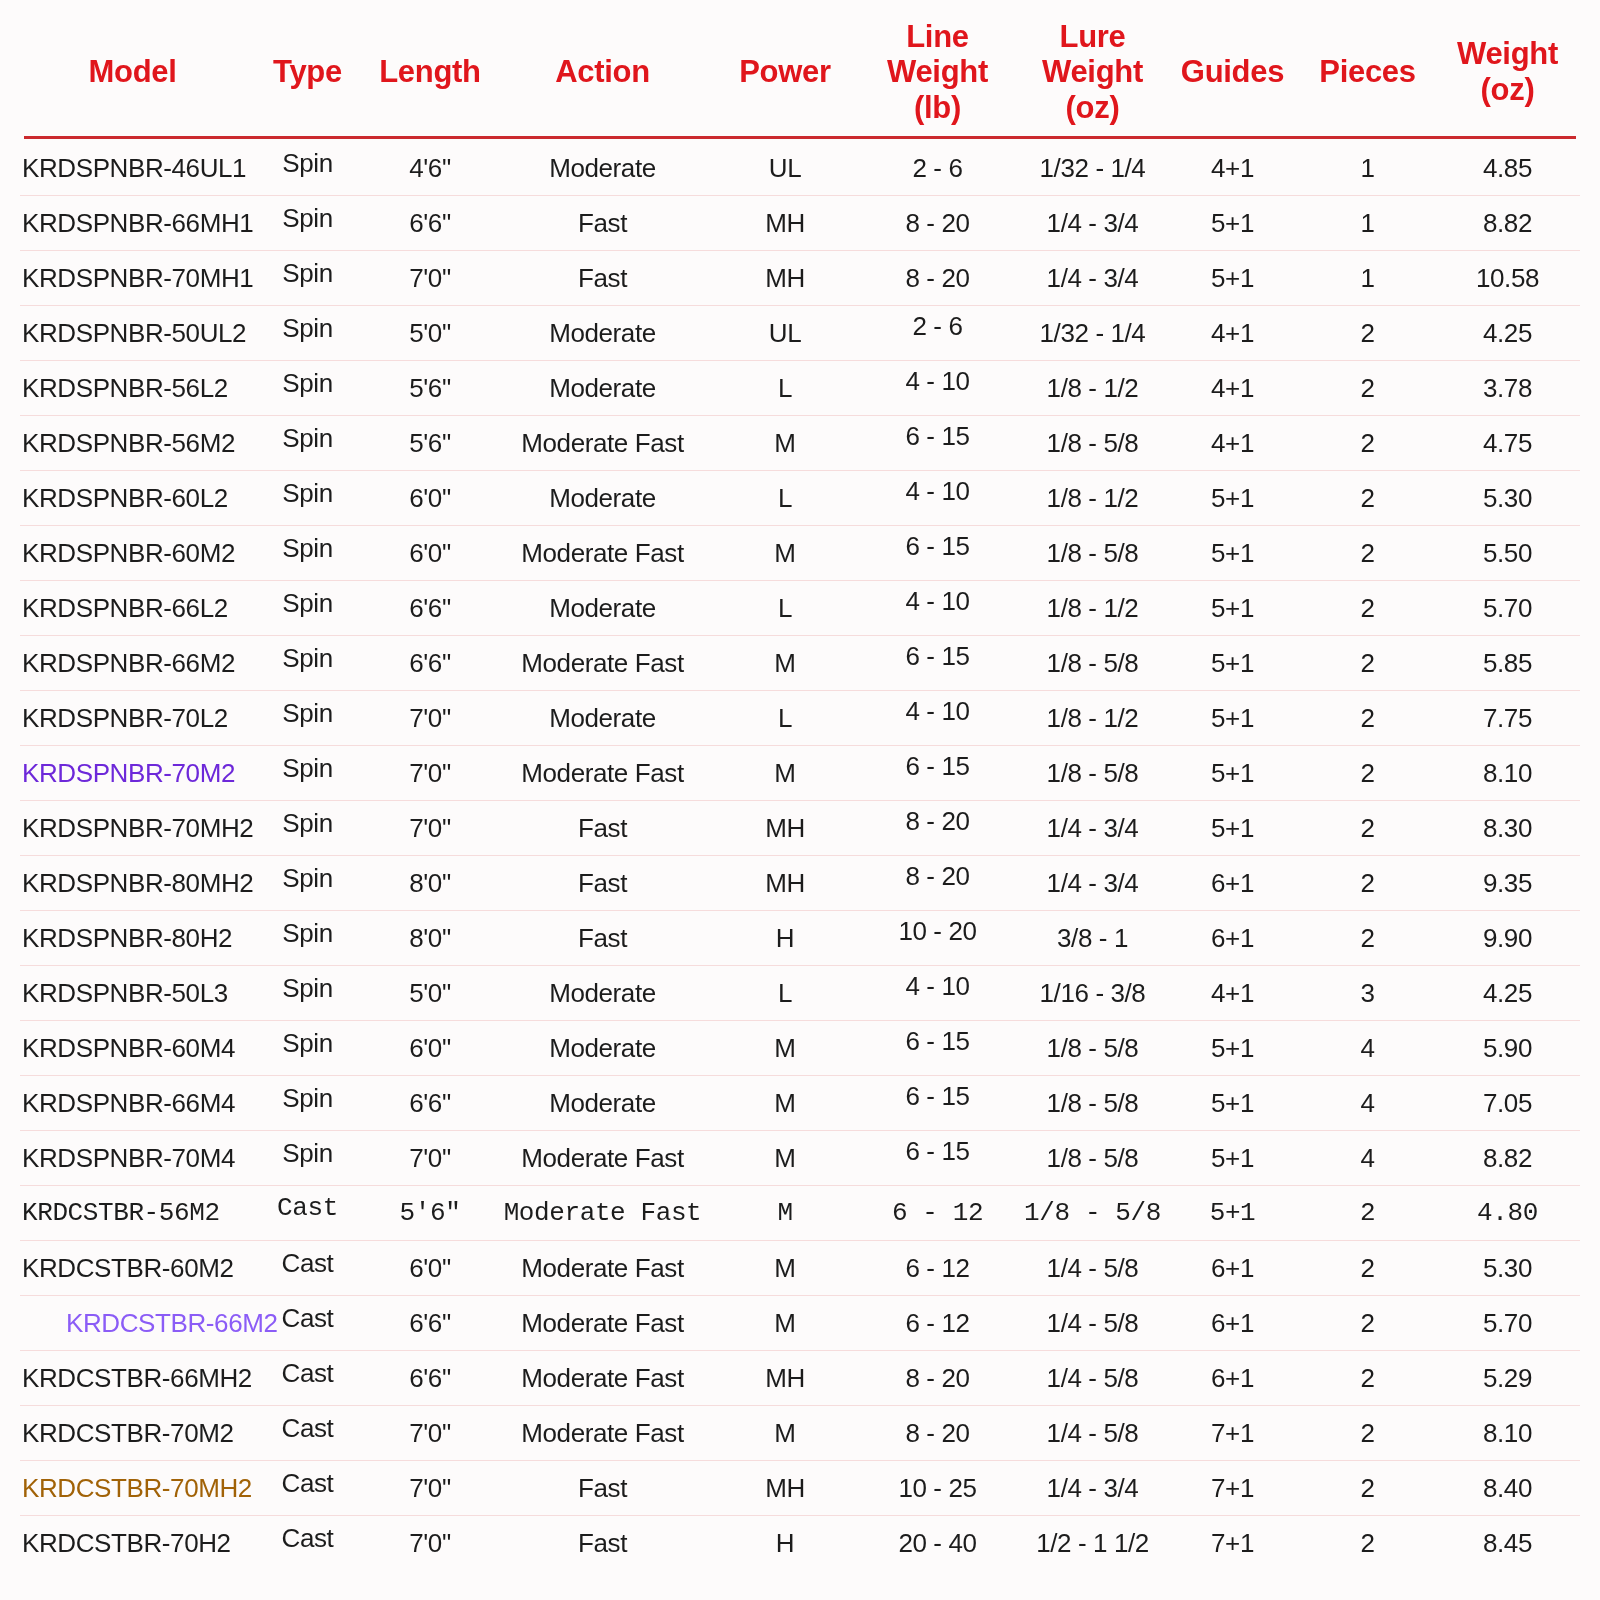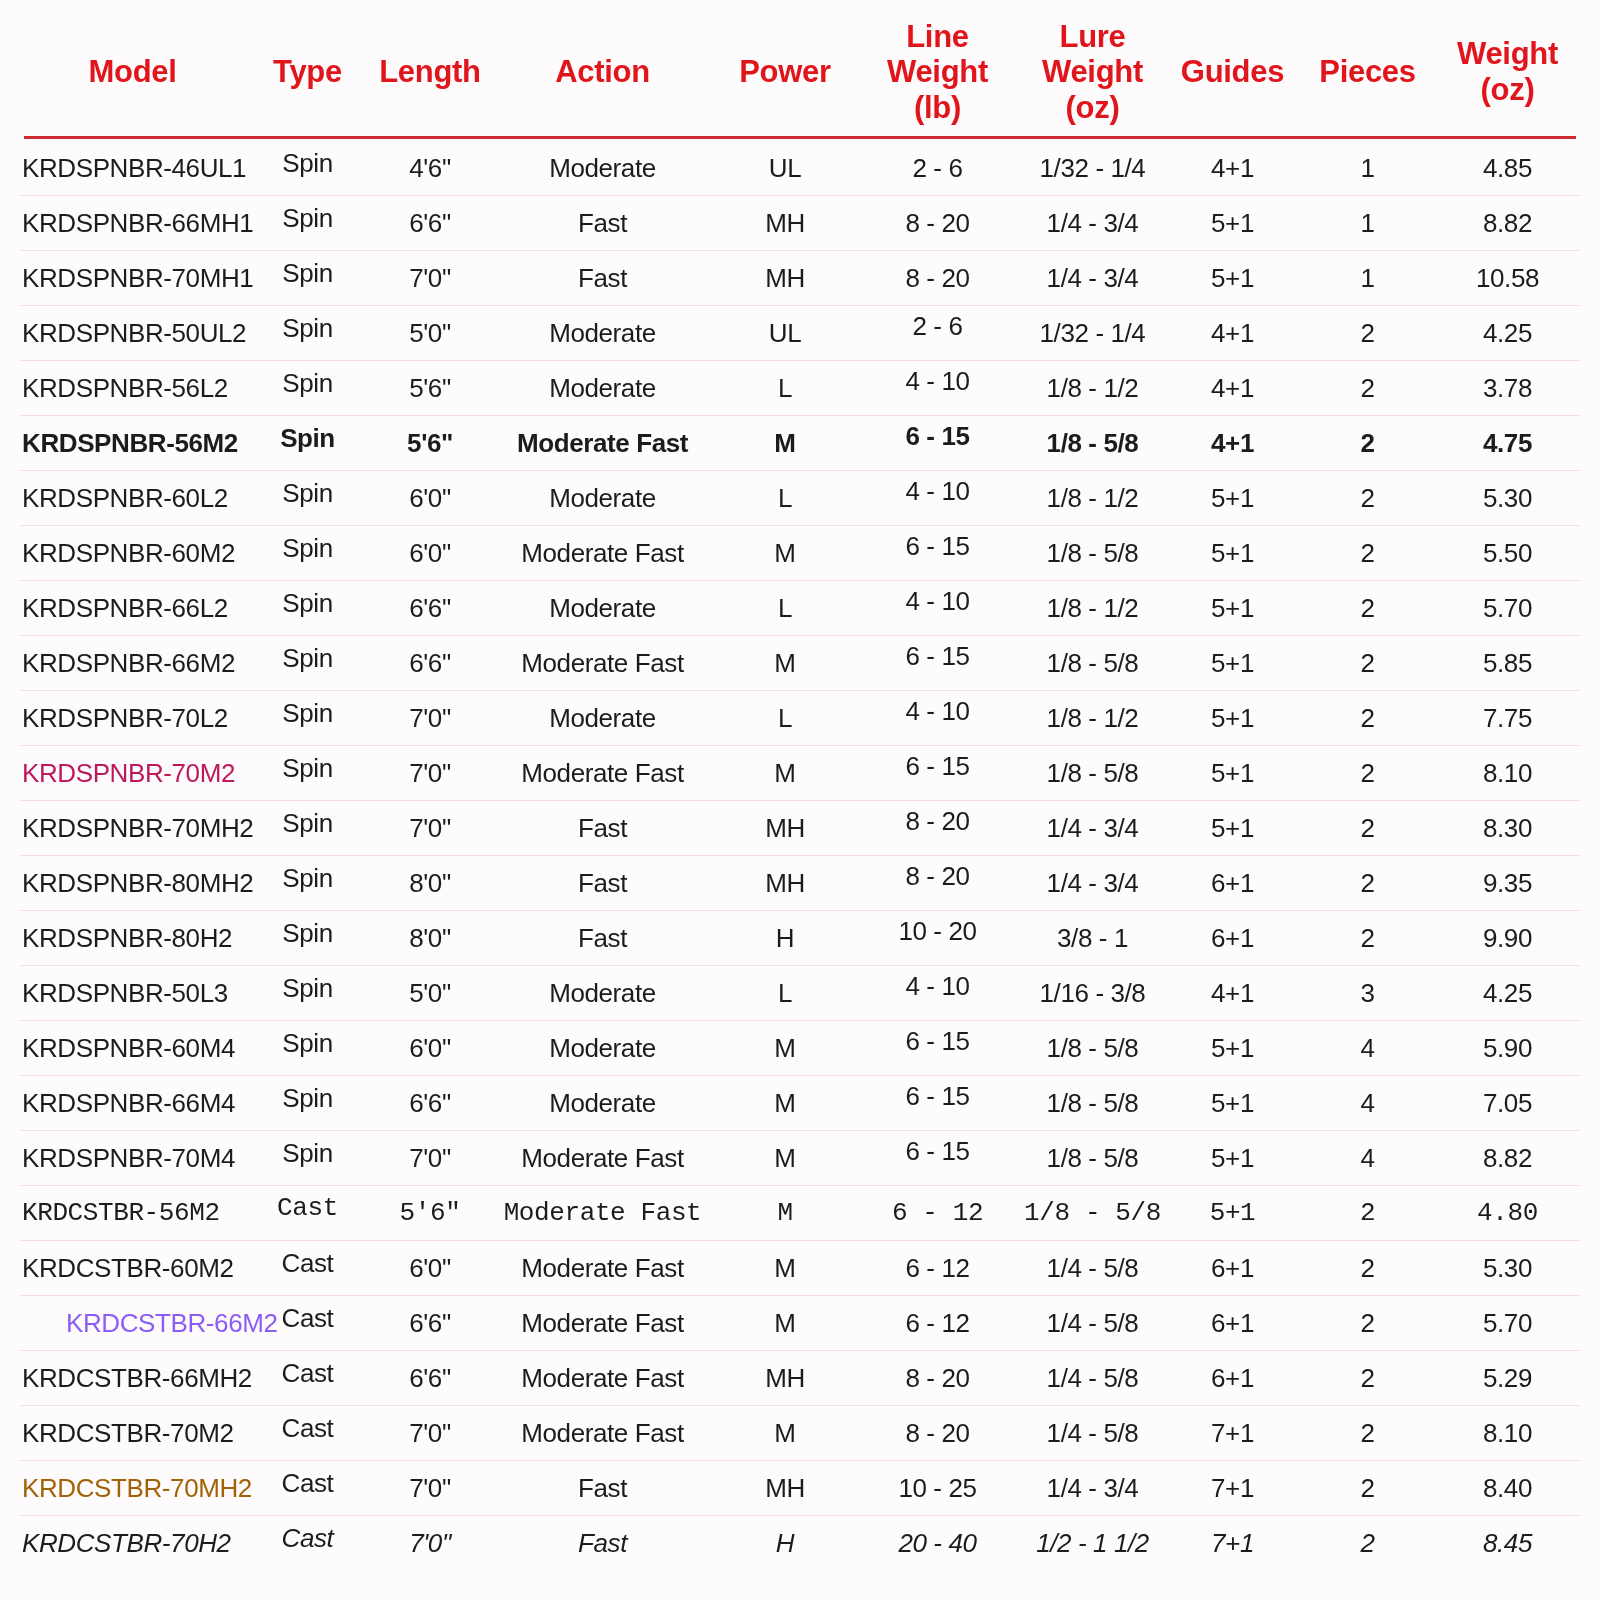--- a/index.html
+++ b/index.html
@@ -148,21 +148,21 @@
         <div class="cell c-type" style="color: rgb(28, 28, 28);">Spin</div>
         <div class="cell c-length" style="color: rgb(28, 28, 28);">5'6"</div>
         <div class="cell c-action" style="color: rgb(28, 28, 28);">Moderate</div>
         <div class="cell c-power" style="color: rgb(28, 28, 28);">L</div>
         <div class="cell c-line_weight" style="color: rgb(28, 28, 28);">4 - 10</div>
         <div class="cell c-lure_weight" style="color: rgb(28, 28, 28);">1/8 - 1/2</div>
         <div class="cell c-guides" style="color: rgb(28, 28, 28);">4+1</div>
         <div class="cell c-pieces" style="color: rgb(28, 28, 28);">2</div>
         <div class="cell c-weight" style="color: rgb(28, 28, 28);">3.78</div>
       </div>
-      <div class="grid row raise-lw" style="border-top-color: rgb(246, 220, 220); font-weight: bold;">
+      <div class="grid row raise-lw" style="border-top-color: rgb(246, 220, 220);">
         <div class="cell c-model" style="color: rgb(28, 28, 28);">KRDSPNBR-56M2</div>
         <div class="cell c-type" style="color: rgb(28, 28, 28);">Spin</div>
         <div class="cell c-length" style="color: rgb(28, 28, 28);">5'6"</div>
         <div class="cell c-action" style="color: rgb(28, 28, 28);">Moderate Fast</div>
         <div class="cell c-power" style="color: rgb(28, 28, 28);">M</div>
         <div class="cell c-line_weight" style="color: rgb(28, 28, 28);">6 - 15</div>
         <div class="cell c-lure_weight" style="color: rgb(28, 28, 28);">1/8 - 5/8</div>
         <div class="cell c-guides" style="color: rgb(28, 28, 28);">4+1</div>
         <div class="cell c-pieces" style="color: rgb(28, 28, 28);">2</div>
         <div class="cell c-weight" style="color: rgb(28, 28, 28);">4.75</div>
@@ -221,21 +221,21 @@
         <div class="cell c-length" style="color: rgb(28, 28, 28);">7'0"</div>
         <div class="cell c-action" style="color: rgb(28, 28, 28);">Moderate</div>
         <div class="cell c-power" style="color: rgb(28, 28, 28);">L</div>
         <div class="cell c-line_weight" style="color: rgb(28, 28, 28);">4 - 10</div>
         <div class="cell c-lure_weight" style="color: rgb(28, 28, 28);">1/8 - 1/2</div>
         <div class="cell c-guides" style="color: rgb(28, 28, 28);">5+1</div>
         <div class="cell c-pieces" style="color: rgb(28, 28, 28);">2</div>
         <div class="cell c-weight" style="color: rgb(28, 28, 28);">7.75</div>
       </div>
       <div class="grid row raise-lw" style="border-top-color: rgb(246, 220, 220);">
-        <div class="cell c-model" style="color: #be185d;">KRDSPNBR-70M2</div>
+        <div class="cell c-model" style="color: #6d28d9;">KRDSPNBR-70M2</div>
         <div class="cell c-type" style="color: rgb(28, 28, 28);">Spin</div>
         <div class="cell c-length" style="color: rgb(28, 28, 28);">7'0"</div>
         <div class="cell c-action" style="color: rgb(28, 28, 28);">Moderate Fast</div>
         <div class="cell c-power" style="color: rgb(28, 28, 28);">M</div>
         <div class="cell c-line_weight" style="color: rgb(28, 28, 28);">6 - 15</div>
         <div class="cell c-lure_weight" style="color: rgb(28, 28, 28);">1/8 - 5/8</div>
         <div class="cell c-guides" style="color: rgb(28, 28, 28);">5+1</div>
         <div class="cell c-pieces" style="color: rgb(28, 28, 28);">2</div>
         <div class="cell c-weight" style="color: rgb(28, 28, 28);">8.10</div>
       </div>
@@ -388,21 +388,21 @@
         <div class="cell c-type" style="color: rgb(28, 28, 28);">Cast</div>
         <div class="cell c-length" style="color: rgb(28, 28, 28);">7'0"</div>
         <div class="cell c-action" style="color: rgb(28, 28, 28);">Fast</div>
         <div class="cell c-power" style="color: rgb(28, 28, 28);">MH</div>
         <div class="cell c-line_weight" style="color: rgb(28, 28, 28); text-align: center;">10 - 25</div>
         <div class="cell c-lure_weight" style="color: rgb(28, 28, 28);">1/4 - 3/4</div>
         <div class="cell c-guides" style="color: rgb(28, 28, 28);">7+1</div>
         <div class="cell c-pieces" style="color: rgb(28, 28, 28);">2</div>
         <div class="cell c-weight" style="color: rgb(28, 28, 28);">8.40</div>
       </div>
-      <div class="grid row" style="border-top-color: rgb(246, 220, 220); font-style: italic;">
+      <div class="grid row" style="border-top-color: rgb(246, 220, 220);">
         <div class="cell c-model" style="color: rgb(28, 28, 28);">KRDCSTBR-70H2</div>
         <div class="cell c-type" style="color: rgb(28, 28, 28);">Cast</div>
         <div class="cell c-length" style="color: rgb(28, 28, 28);">7'0"</div>
         <div class="cell c-action" style="color: rgb(28, 28, 28);">Fast</div>
         <div class="cell c-power" style="color: rgb(28, 28, 28);">H</div>
         <div class="cell c-line_weight" style="color: rgb(28, 28, 28);">20 - 40</div>
         <div class="cell c-lure_weight" style="color: rgb(28, 28, 28);">1/2 - 1 1/2</div>
         <div class="cell c-guides" style="color: rgb(28, 28, 28);">7+1</div>
         <div class="cell c-pieces" style="color: rgb(28, 28, 28);">2</div>
         <div class="cell c-weight" style="color: rgb(28, 28, 28);">8.45</div>

